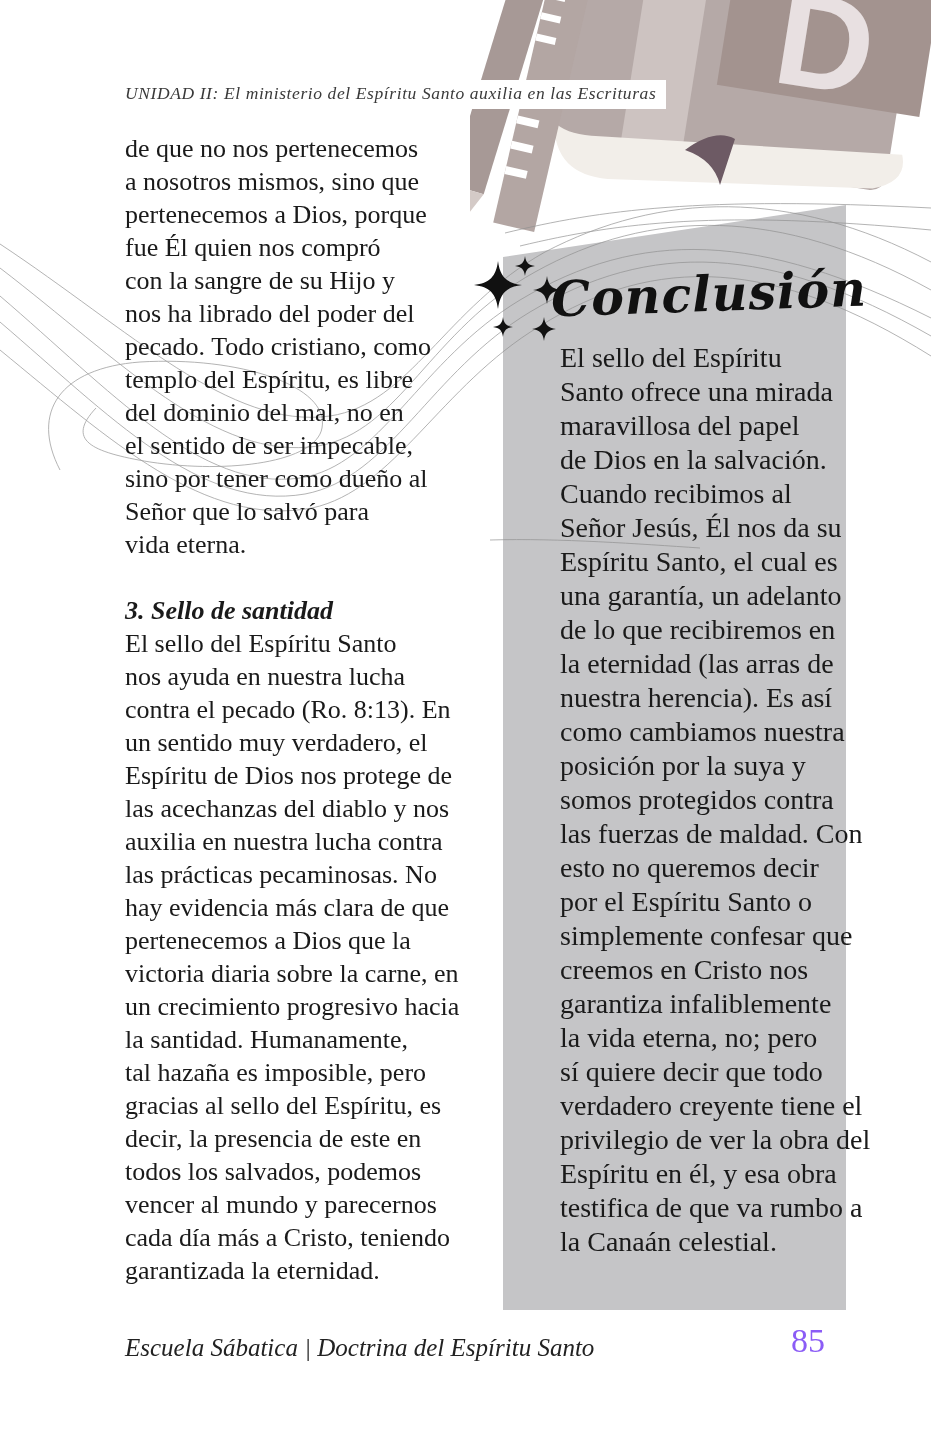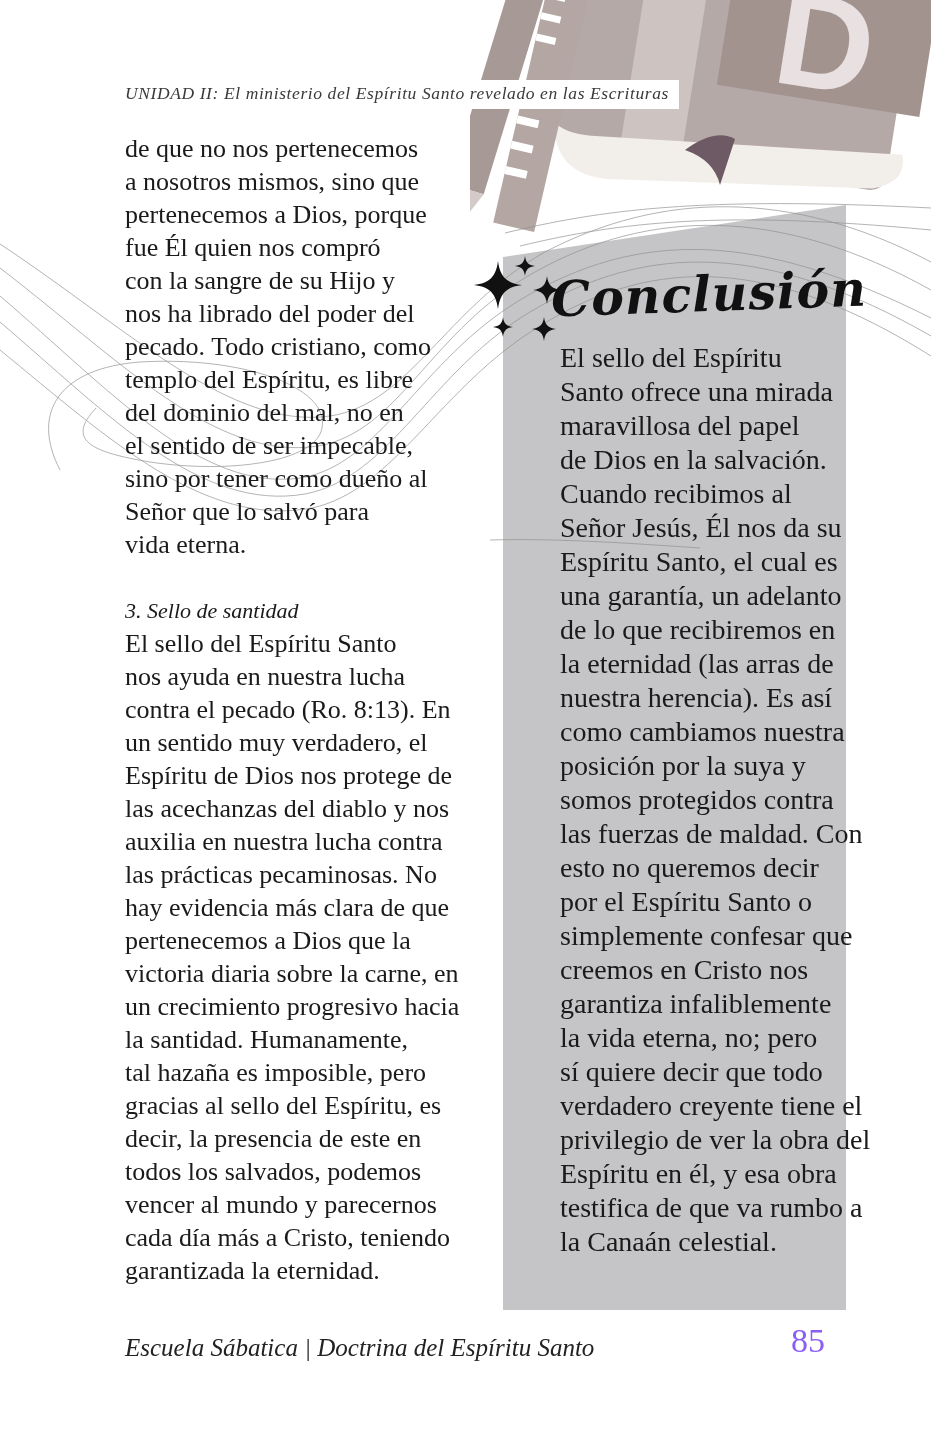--- a/index.html
+++ b/index.html
@@ -28,21 +28,21 @@
     color:#3a3a3a;white-space:nowrap;
   }
   
   .leftcol{
     position:absolute;left:125px;top:124px;width:395px;z-index:3;
     font-size:26px;line-height:33px;margin-top:8px;
   }
   .leftcol .tline{white-space:nowrap;}
   .section-heading{
     font-style:italic;margin-top:33px;margin-bottom:0;
-    font-size:22px;line-height:33px;font-weight:normal;
+    font-size:26px;line-height:33px;font-weight:bold;
   }
   
   .conclusion-heading{
     position:absolute;left:551px;top:270px;z-index:4;
     font-family:"DejaVu Serif","Liberation Serif",serif;
     font-style:italic;font-weight:600;font-size:49px;line-height:1;
     letter-spacing:1px;color:#111;transform:rotate(-2deg);
     white-space:nowrap;
   }
   .conclusion-body{
@@ -116,21 +116,21 @@
   <svg class="sparkles" viewBox="0 0 110 110" aria-hidden="true">
     <g fill="#111111">
       <path transform="translate(28,40) scale(24)" d="M0,-1 C0.08,-0.35 0.35,-0.08 1,0 C0.35,0.08 0.08,0.35 0,1 C-0.08,0.35 -0.35,0.08 -1,0 C-0.35,-0.08 -0.08,-0.35 0,-1 Z"></path>
       <path transform="translate(55,21) scale(10)" d="M0,-1 C0.08,-0.35 0.35,-0.08 1,0 C0.35,0.08 0.08,0.35 0,1 C-0.08,0.35 -0.35,0.08 -1,0 C-0.35,-0.08 -0.08,-0.35 0,-1 Z"></path>
       <path transform="translate(77,45) scale(14)" d="M0,-1 C0.08,-0.35 0.35,-0.08 1,0 C0.35,0.08 0.08,0.35 0,1 C-0.08,0.35 -0.35,0.08 -1,0 C-0.35,-0.08 -0.08,-0.35 0,-1 Z"></path>
       <path transform="translate(33,82) scale(10)" d="M0,-1 C0.08,-0.35 0.35,-0.08 1,0 C0.35,0.08 0.08,0.35 0,1 C-0.08,0.35 -0.35,0.08 -1,0 C-0.35,-0.08 -0.08,-0.35 0,-1 Z"></path>
       <path transform="translate(74,84) scale(12)" d="M0,-1 C0.08,-0.35 0.35,-0.08 1,0 C0.35,0.08 0.08,0.35 0,1 C-0.08,0.35 -0.35,0.08 -1,0 C-0.35,-0.08 -0.08,-0.35 0,-1 Z"></path>
     </g>
   </svg>
 
-  <div class="unit-header">UNIDAD II: El ministerio del Espíritu Santo revelado en las Escrituras</div>
+  <div class="unit-header">UNIDAD II: El ministerio del Espíritu Santo auxilia en las Escrituras</div>
 
   <div class="leftcol">
     <div>
         <div class="tline">de que no nos pertenecemos</div>
         <div class="tline">a nosotros mismos, sino que</div>
         <div class="tline">pertenecemos a Dios, porque</div>
         <div class="tline">fue Él quien nos compró</div>
         <div class="tline">con la sangre de su Hijo y</div>
         <div class="tline">nos ha librado del poder del</div>
         <div class="tline">pecado. Todo cristiano, como</div>

